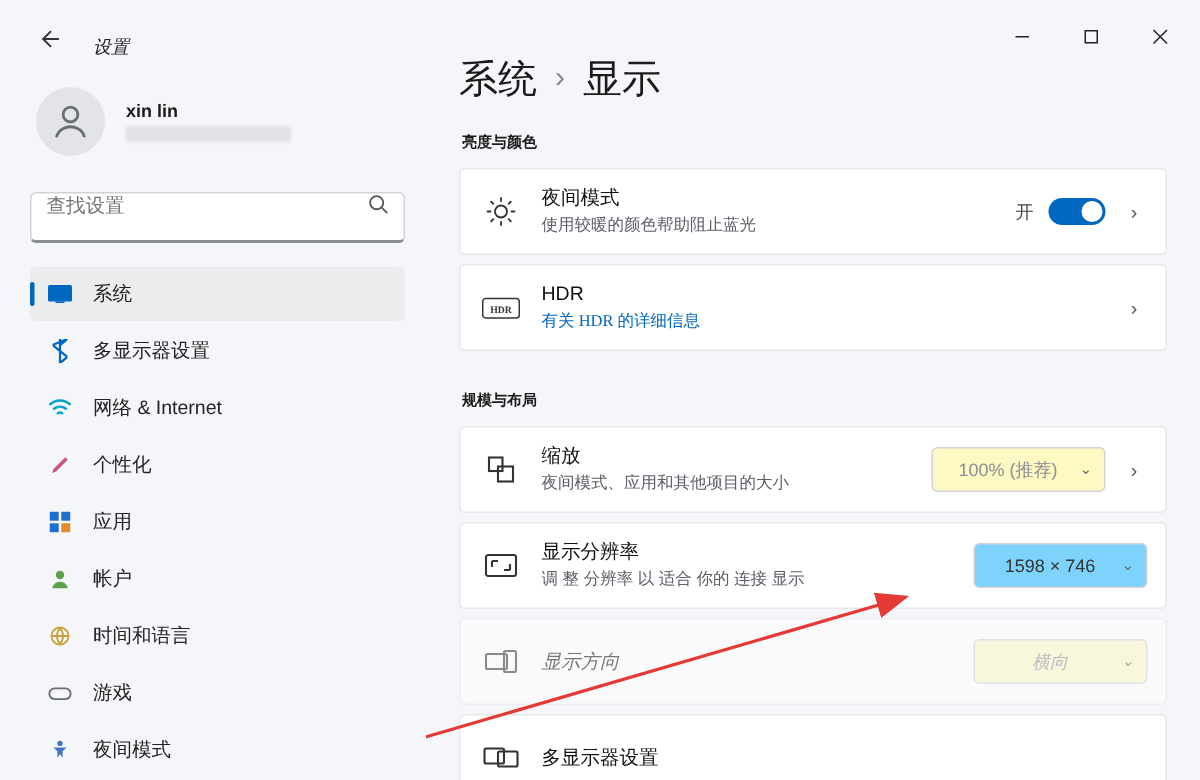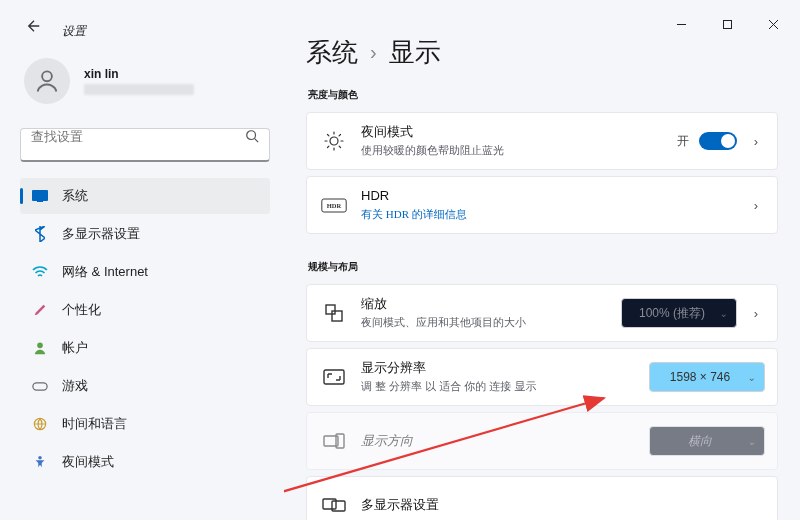--- a/index.html
+++ b/index.html
@@ -163,21 +163,21 @@
     min-width: 116px;
     border: 1px solid #d0d2d8;
     border-radius: 4px;
     background:#7dd3fc;
     display:flex; align-items:center; justify-content:center;
     padding: 0 26px 0 12px;
     font-size: 12px;
     color:#333;
     position: relative;
   }
-  .selectbox.disabled { color:#8a8d94; background:#0f172a; }
+  .selectbox.disabled { color:#8a8d94; background:#fef9c3; }
   .selectbox .caret {
     position:absolute; right:8px; top:50%; transform:translateY(-50%);
     color:#666; font-size:10px;
   }
   .section-gap { height: 14px; }
   
   .arrow-overlay {
     position:absolute;
     pointer-events:none;
   }
@@ -266,43 +266,54 @@
       <div class="nav-item">
         <span class="nicon">
           <svg viewBox="0 0 16 16" width="14" height="14" fill="#c65a7e">
               <path d="M2 14l3-1 9-9-2-2-9 9z"></path>
             </svg>
         </span>
         <span>个性化</span>
       </div>
       <div class="nav-item">
         <span class="nicon">
+          <svg viewBox="0 0 16 16" width="14" height="14" fill="#1f6fd1">
+              <rect x="0" y="0" width="7" height="7"></rect>
+              <rect x="9" y="0" width="7" height="7"></rect>
+              <rect x="0" y="9" width="7" height="7"></rect>
+              <rect x="9" y="9" width="7" height="7" fill="#e28c2b"></rect>
+            </svg>
+        </span>
+        <span>应用</span>
+      </div>
+      <div class="nav-item">
+        <span class="nicon">
           <svg viewBox="0 0 16 16" width="14" height="14" fill="#5ea14b">
               <circle cx="8" cy="5" r="3.2"></circle>
               <path d="M2 15c1-4 4-5 6-5s5 1 6 5z"></path>
             </svg>
         </span>
         <span>帐户</span>
       </div>
       <div class="nav-item">
         <span class="nicon">
-          <svg viewBox="0 0 18 12" width="16" height="11" fill="none" stroke="#6a6d72" stroke-width="1.4">
-              <rect x="1" y="2" width="16" height="8" rx="4"></rect>
-            </svg>
-        </span>
-        <span>游戏</span>
-      </div>
-      <div class="nav-item">
-        <span class="nicon">
           <svg viewBox="0 0 16 16" width="14" height="14" fill="none" stroke="#caa03a" stroke-width="1.4">
               <circle cx="8" cy="8" r="6.5"></circle>
               <path d="M2 8h12M8 2c3 3 3 9 0 12M8 2c-3 3-3 9 0 12"></path>
             </svg>
         </span>
         <span>时间和语言</span>
+      </div>
+      <div class="nav-item">
+        <span class="nicon">
+          <svg viewBox="0 0 18 12" width="16" height="11" fill="none" stroke="#6a6d72" stroke-width="1.4">
+              <rect x="1" y="2" width="16" height="8" rx="4"></rect>
+            </svg>
+        </span>
+        <span>游戏</span>
       </div>
       <div class="nav-item">
         <span class="nicon">
           <svg viewBox="0 0 16 16" width="14" height="14" fill="#4274c4">
               <circle cx="8" cy="3" r="2"></circle>
               <path d="M3 6h10l-3 3v5l-2-3-2 3v-5z"></path>
             </svg>
         </span>
         <span>夜间模式</span>
       </div>

